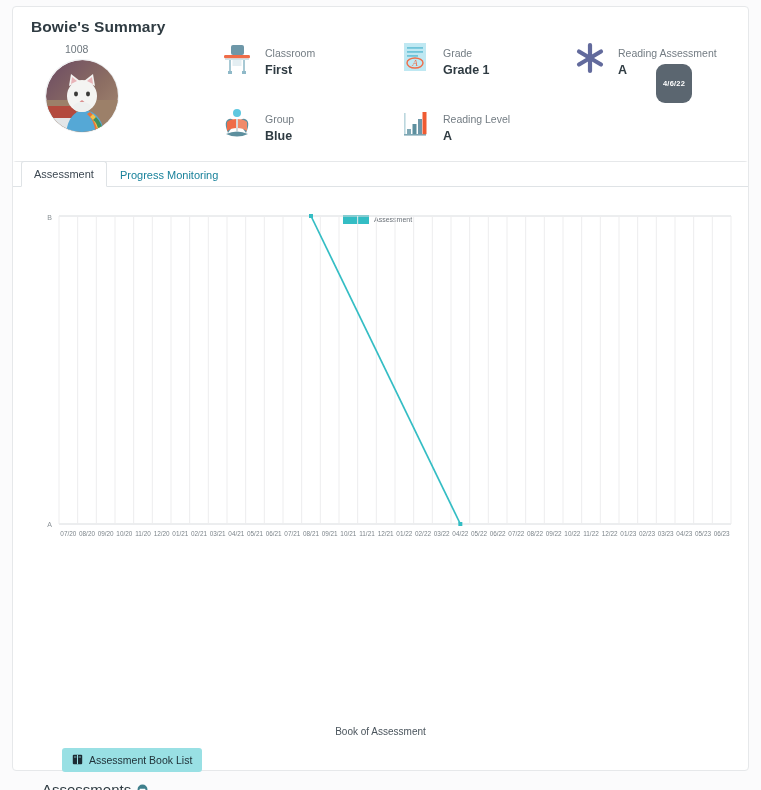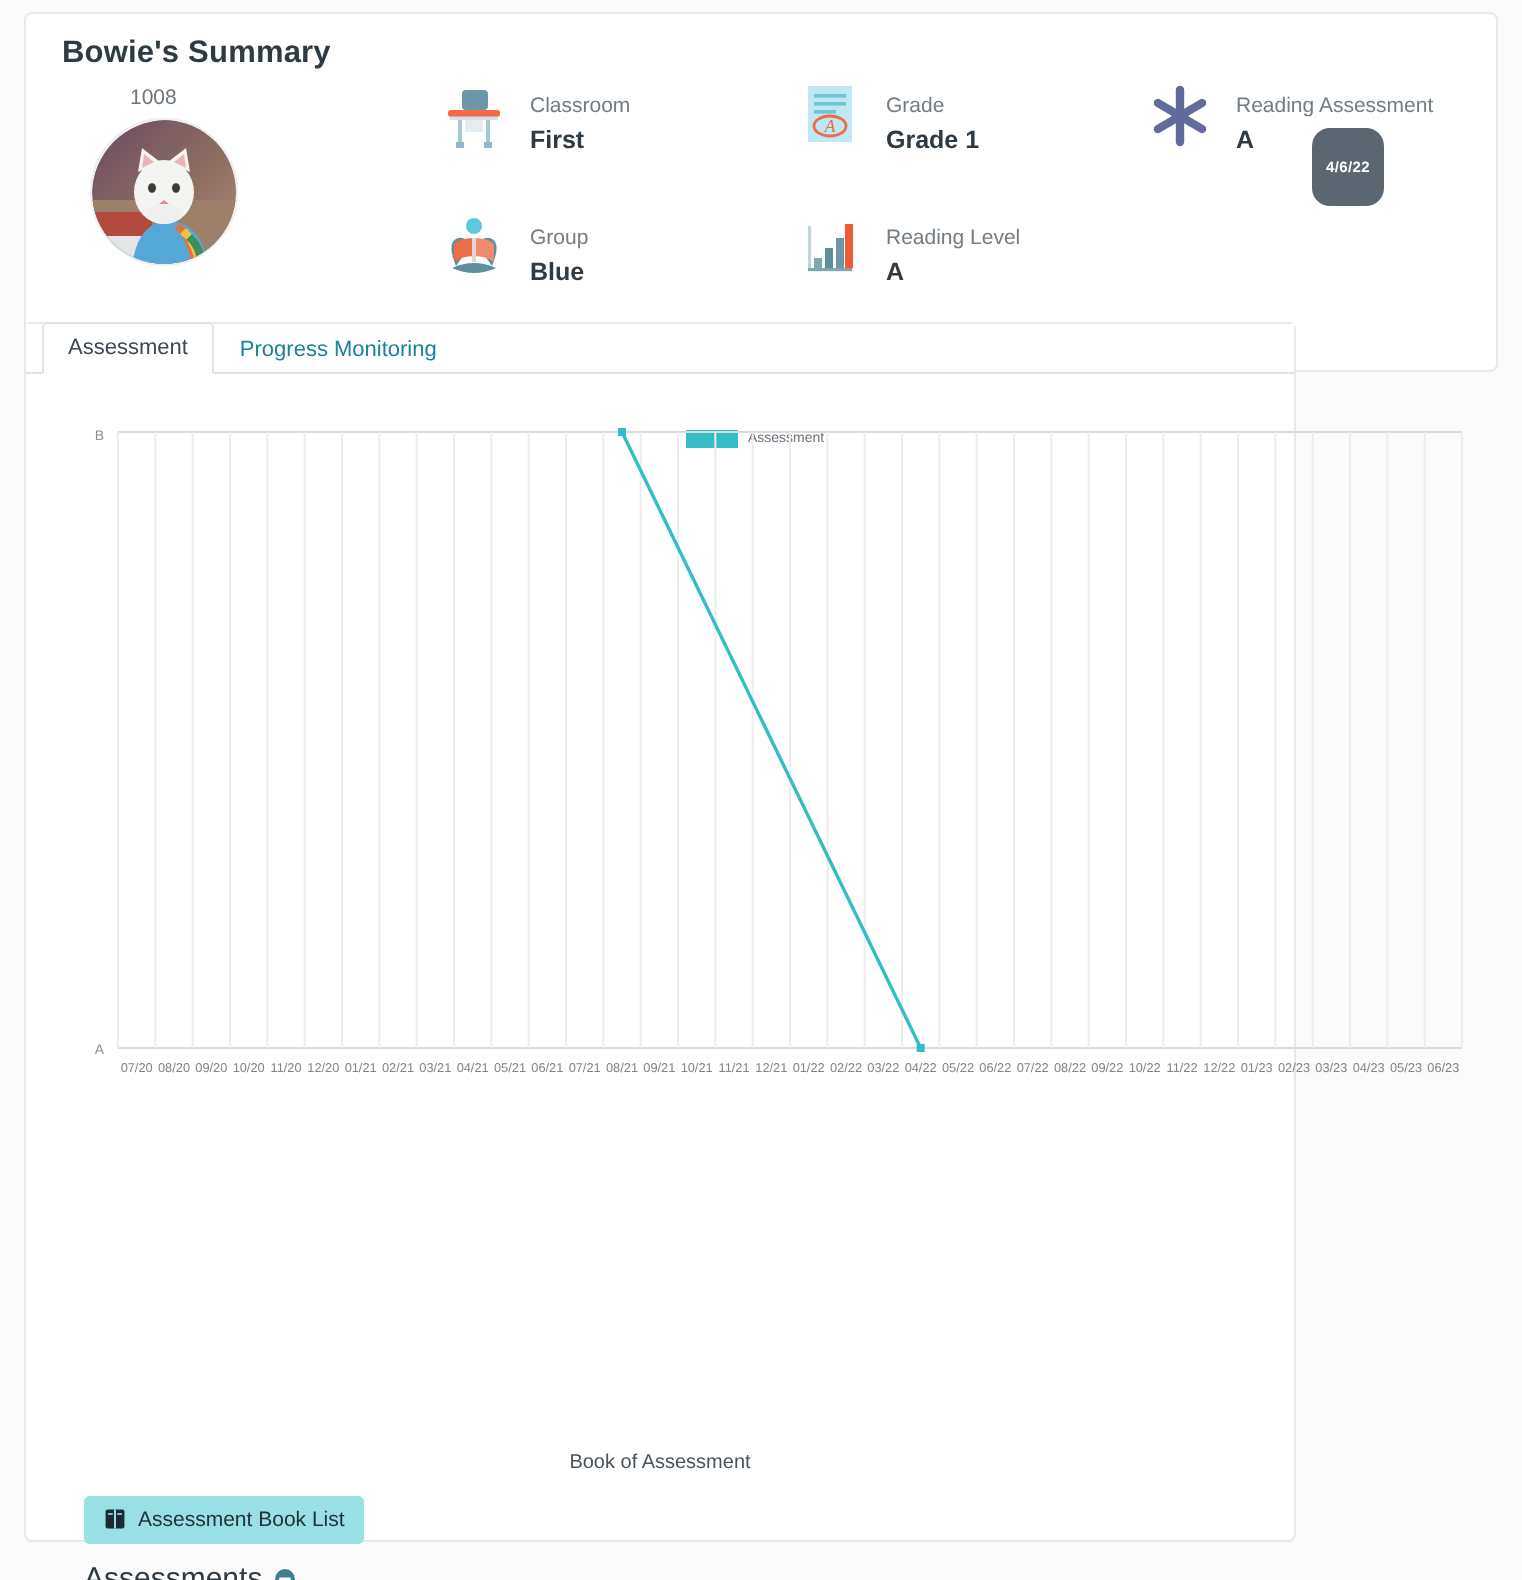--- a/index.html
+++ b/index.html
@@ -59,21 +59,21 @@
 
   #metric-classroom { left: 207px; top: 34px; }
   #metric-group     { left: 207px; top: 100px; }
   #metric-grade     { left: 385px; top: 34px; }
   #metric-reading-level { left: 385px; top: 100px; }
   #metric-reading-assessment { left: 560px; top: 34px; }
 
   
   .tab-panel {
     position: absolute; left: 12px; top: 161px;
-    width: 636px; height: 610px;
+    width: 737px; height: 610px;
     background: #ffffff;
     border: 1px solid #e6e8ea;
     border-radius: 4px;
   }
   .tabbar {
     position: absolute; left: 0; top: 0; right: 0; height: 25px;
     border-bottom: 1px solid #dfe3e6;
     background: #fff;
     display: flex; align-items: flex-end;
     padding-left: 8px;
@@ -112,21 +112,21 @@
     text-align: center; font-size: 10px; color: #4a545c;
   }
 
   
   .btn-row { position: absolute; left: 29px; top: 586px; display: flex; gap: 6px; }
   .btn {
     display: inline-flex; align-items: flex-start; gap: 6px;
     background: #99e0e4; color: #21333a;
     border: none; border-radius: 3px;
     font-size: 10.5px; font-family: inherit;
-    padding: 6px 10px; cursor: pointer; white-space: nowrap;
+    padding: 6px 10px; cursor: pointer; white-space: nowrap; margin-left: 20px;
   }
   .btn svg { display: block; }
 
   
   .section-head {
     position: absolute; left: 29px; top: 619px;
     display: flex; align-items: center; gap: 6px;
   }
   .section-title { font-size: 15px; color: #2f3b42; }
   .collapse-icon { width: 11px; height: 11px; display:block; }

